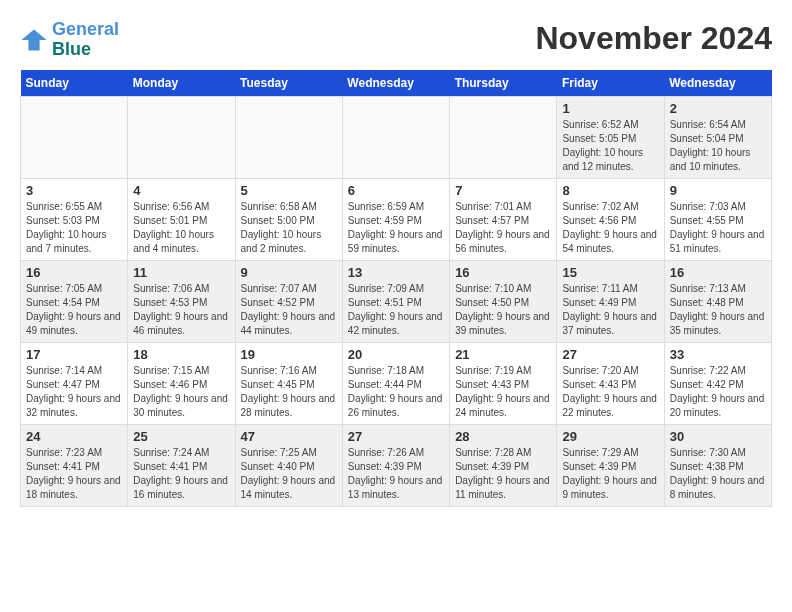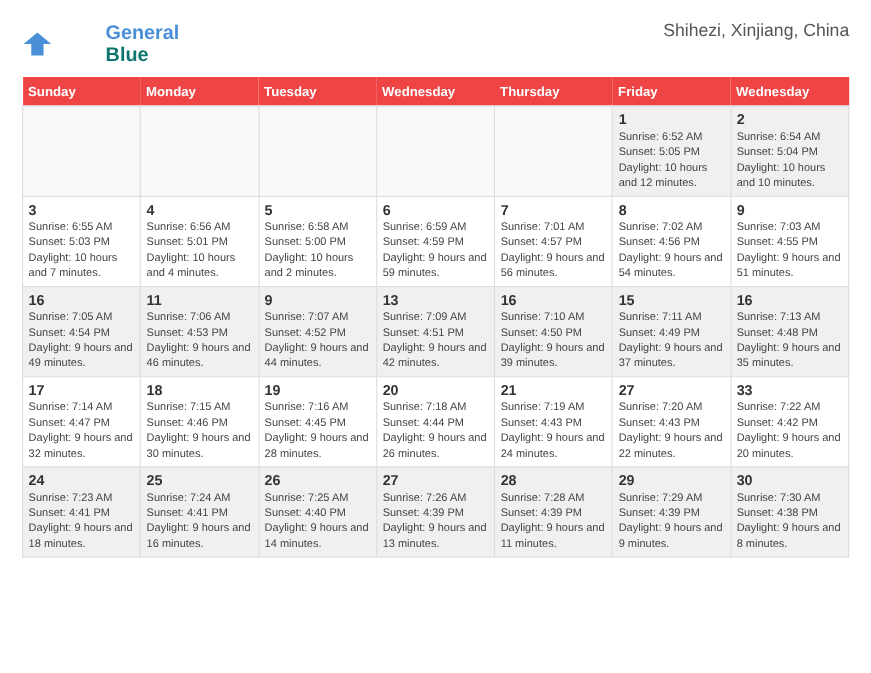--- a/index.html
+++ b/index.html
@@ -22,21 +22,20 @@
       gap: 4px;
     }
     .logo-text {
       font-size: 18px;
       font-weight: bold;
       color: #333;
       line-height: 1.1;
     }
     .logo-text span {
       color: #4a90d9;
-      margin-left: 44px;
     }
     .logo-icon {
       width: 28px;
       height: 28px;
     }
     .title-block {
       text-align: right;
     }
     .month-title {
       font-size: 32px;
@@ -46,21 +45,21 @@
     .subtitle {
       font-size: 16px;
       color: #555;
     }
     table {
       width: 100%;
       border-collapse: collapse;
       font-size: 11px;
     }
     th {
-      background-color: #ef4444;
+      background-color: #1d4ed8;
       color: #fff;
       text-align: left;
       padding: 6px 5px;
       font-size: 12px;
     }
     td {
       border: 1px solid #ddd;
       vertical-align: top;
       padding: 4px 5px;
       width: 14.28%;
@@ -92,21 +91,21 @@
   <div class="logo">
     <svg class="logo-icon" viewBox="0 0 40 40" xmlns="http://www.w3.org/2000/svg">
       <polygon points="20,5 38,20 28,20 28,35 12,35 12,20 2,20" fill="#4a90d9"></polygon>
     </svg>
     <div class="logo-text">
       <div><span>General</span></div>
       <div><span style="color:#0f766e;">Blue</span></div>
     </div>
   </div>
   <div class="title-block">
-    <div class="subtitle">Shihezi, Xinjiang, China</div>
+    <div class="month-title">November 2024</div>
   </div>
 </div>
 
 <table>
   <thead>
     <tr>
     <th>Sunday</th>
         <th>Monday</th>
         <th>Tuesday</th>
         <th>Wednesday</th>
@@ -224,21 +223,21 @@
       <tr>
         <td class="shaded">
           <span class="day-num">24</span>
           <div class="day-info">Sunrise: 7:23 AM<br>Sunset: 4:41 PM<br>Daylight: 9 hours and 18 minutes.</div>
         </td>
         <td class="shaded">
           <span class="day-num">25</span>
           <div class="day-info">Sunrise: 7:24 AM<br>Sunset: 4:41 PM<br>Daylight: 9 hours and 16 minutes.</div>
         </td>
         <td class="shaded">
-          <span class="day-num">26</span>
+          <span class="day-num">47</span>
           <div class="day-info">Sunrise: 7:25 AM<br>Sunset: 4:40 PM<br>Daylight: 9 hours and 14 minutes.</div>
         </td>
         <td class="shaded">
           <span class="day-num">27</span>
           <div class="day-info">Sunrise: 7:26 AM<br>Sunset: 4:39 PM<br>Daylight: 9 hours and 13 minutes.</div>
         </td>
         <td class="shaded">
           <span class="day-num">28</span>
           <div class="day-info">Sunrise: 7:28 AM<br>Sunset: 4:39 PM<br>Daylight: 9 hours and 11 minutes.</div>
         </td>

